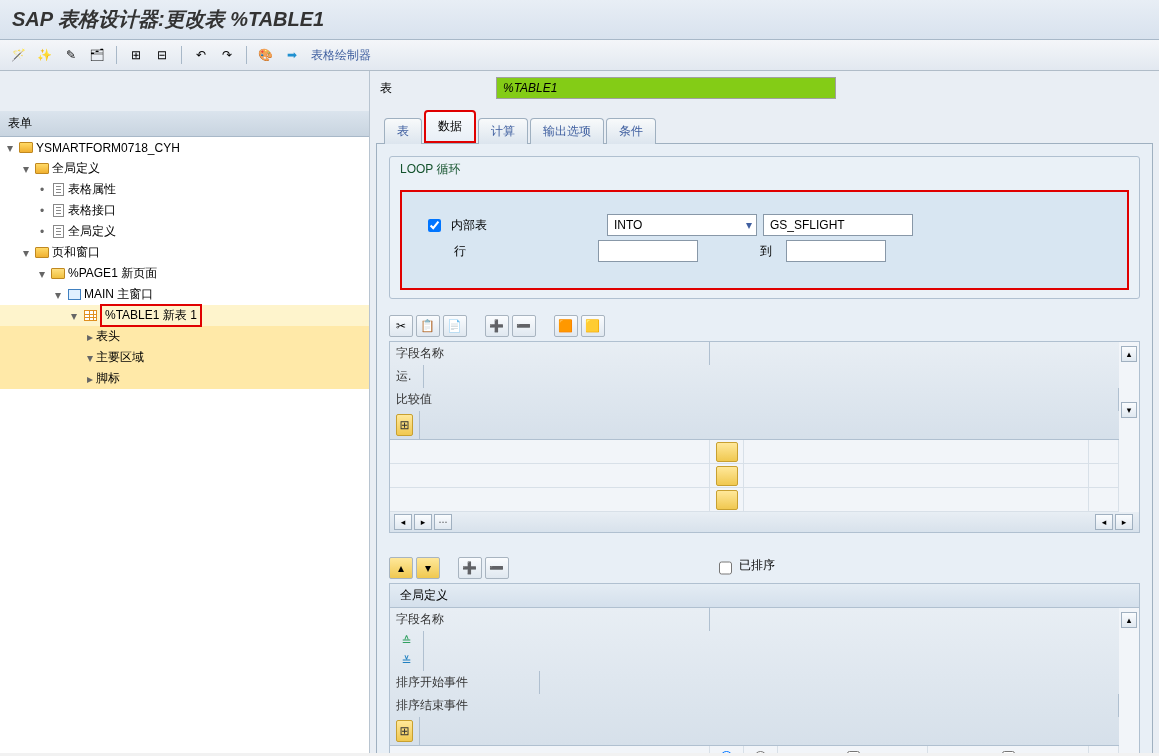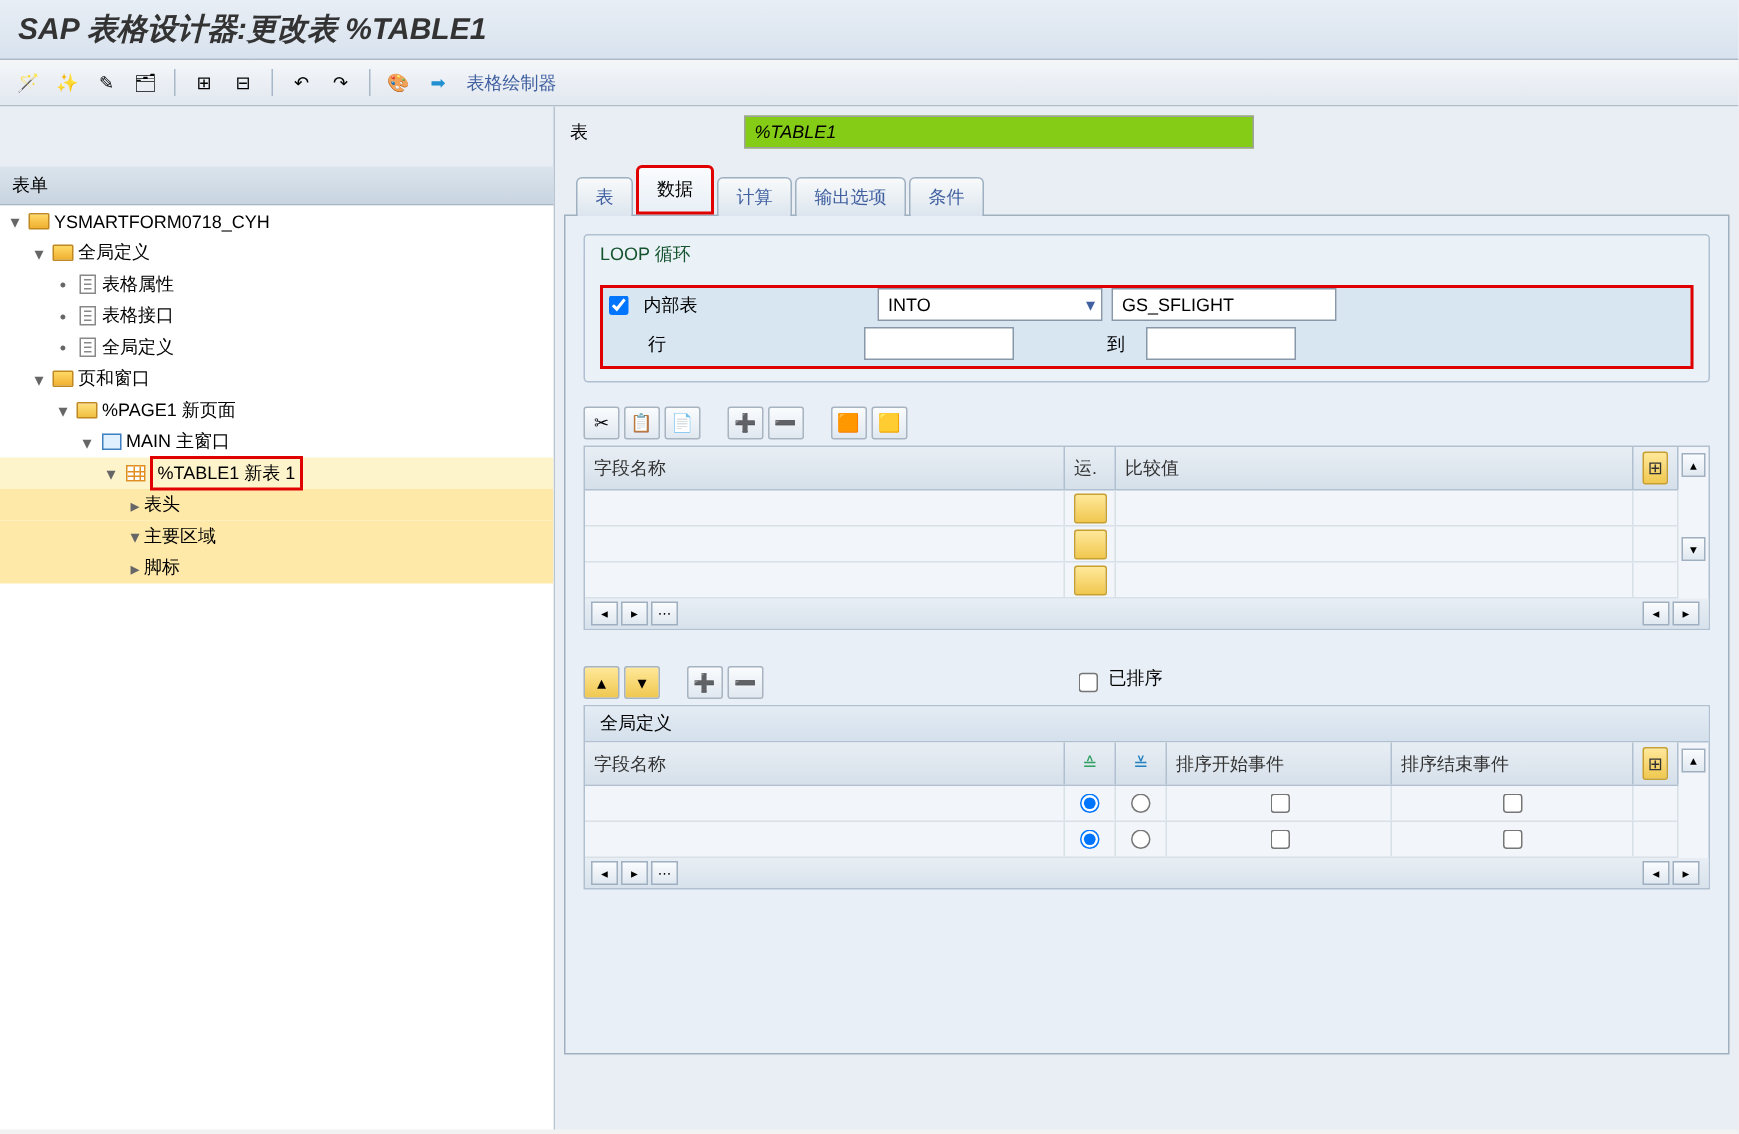--- a/index.html
+++ b/index.html
@@ -34,30 +34,30 @@
 .field-input{border:1px solid #a0a0a0;background:#84cc16;padding:2px 6px;height:22px;width:340px;font-style:italic;}
 .tabstrip{margin-top:18px;}
 .tabs{display:flex;align-items:flex-end;height:26px;padding-left:8px;}
 .tab{background:linear-gradient(#f8fafb,#dce5ee);border:1px solid #9fb0c0;border-bottom:none;padding:4px 12px;margin-right:2px;border-radius:4px 4px 0 0;cursor:pointer;position:relative;top:1px;color:#4060a0;}
 .tab.active{background:linear-gradient(#fafcfe,#e8eff6);padding:6px 12px;top:0;color:#000;}
 .tab.red{border:2px solid #e00000;}
 .tab-panel{background:#e8eff6;border:1px solid #9fb0c0;padding:12px;min-height:560px;}
 .groupbox{border:1px solid #b0c0d0;border-radius:3px;margin-bottom:16px;background:#eaf1f7;}
 .groupbox-title{padding:4px 10px;color:#14532d;}
 .groupbox-body{padding:8px 10px;}
-.loop-area{border:2px solid #e00000;padding:0;background:#d8e6f2;}
+.loop-area{border:2px solid #e00000;padding:22px;background:#d8e6f2;}
 .loop-row{display:flex;align-items:center;margin-bottom:4px;gap:6px;}
 .loop-input{border:1px solid #8898a8;background:#fff;padding:2px 6px;height:22px;}
 .dd{border:1px solid #8898a8;background:#fff;height:22px;display:flex;align-items:center;padding:0 20px 0 6px;position:relative;}
 .dd:after{content:"▾";position:absolute;right:4px;color:#4060a0;}
 .btn-row{display:flex;gap:3px;margin-bottom:4px;}
 .sm-btn{width:24px;height:22px;border:1px solid #a8b4c0;background:linear-gradient(#fafcfe,#e0e8f0);border-radius:2px;cursor:pointer;display:inline-flex;align-items:center;justify-content:center;}
 .grid-box{border:1px solid #b0c0d0;background:#f2f5f9;}
 .grid-title{background:linear-gradient(#e4ecf4,#d4e0ec);padding:3px 10px;border-bottom:1px solid #b0c0d0;}
-.grid-hdr{display:flex;background:linear-gradient(#e8eef4,#d6e0ea);border-bottom:1px solid #b0c0d0;}
+.grid-hdr{display:flex;background:linear-gradient(#e8eef4,#d6e0ea);border-bottom:1px solid #b0c0d0;flex-direction:column;}
 .grid-hcell{border-right:1px solid #b0c0d0;padding:3px 6px;color:#333;display:flex;align-items:center;}
 .grid-row{display:flex;border-bottom:1px solid #d8e0e8;height:24px;}
 .grid-cell{border-right:1px solid #d8e0e8;padding:2px 4px;display:flex;align-items:center;justify-content:center;}
 .gold-btn{width:22px;height:20px;background:linear-gradient(#ffe89a,#f0c850);border:1px solid #c8a030;border-radius:2px;}
 .grid-footer{display:flex;align-items:center;padding:2px 4px;background:linear-gradient(#e8eef4,#d8e2ec);}
 .scroll-btn{width:18px;height:16px;border:1px solid #a0b0c0;background:linear-gradient(#fafcfe,#e0e8f0);margin-right:2px;display:inline-flex;align-items:center;justify-content:center;font-size:9px;}
 .cfg-btn{width:26px;height:22px;background:linear-gradient(#ffe89a,#f0c850);border:1px solid #c8a030;border-radius:2px;display:inline-flex;align-items:center;justify-content:center;}
 .side-scroll{width:20px;display:flex;flex-direction:column;gap:40px;align-items:center;padding-top:4px;}
 .side-arrow{width:16px;height:16px;border:1px solid #a0b0c0;background:linear-gradient(#fafcfe,#e0e8f0);display:flex;align-items:center;justify-content:center;font-size:9px;}
 .chk{margin-right:4px;}

